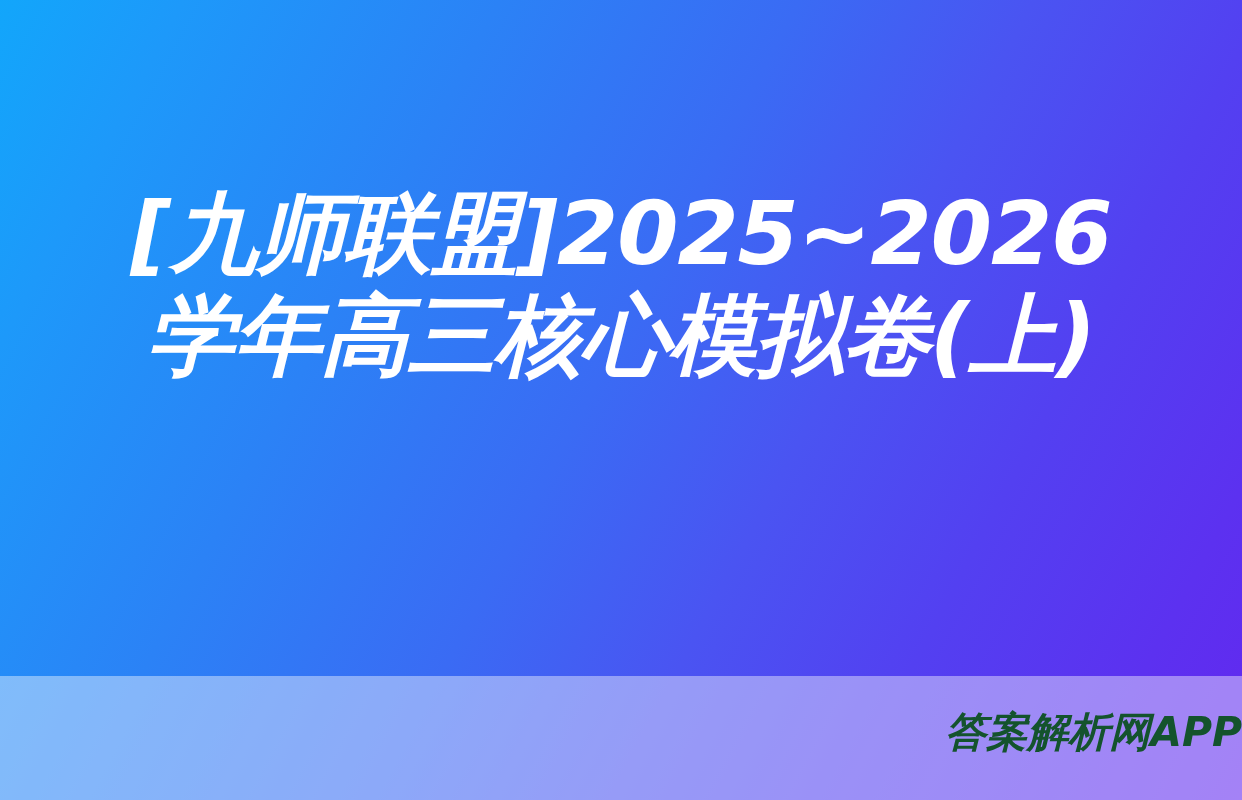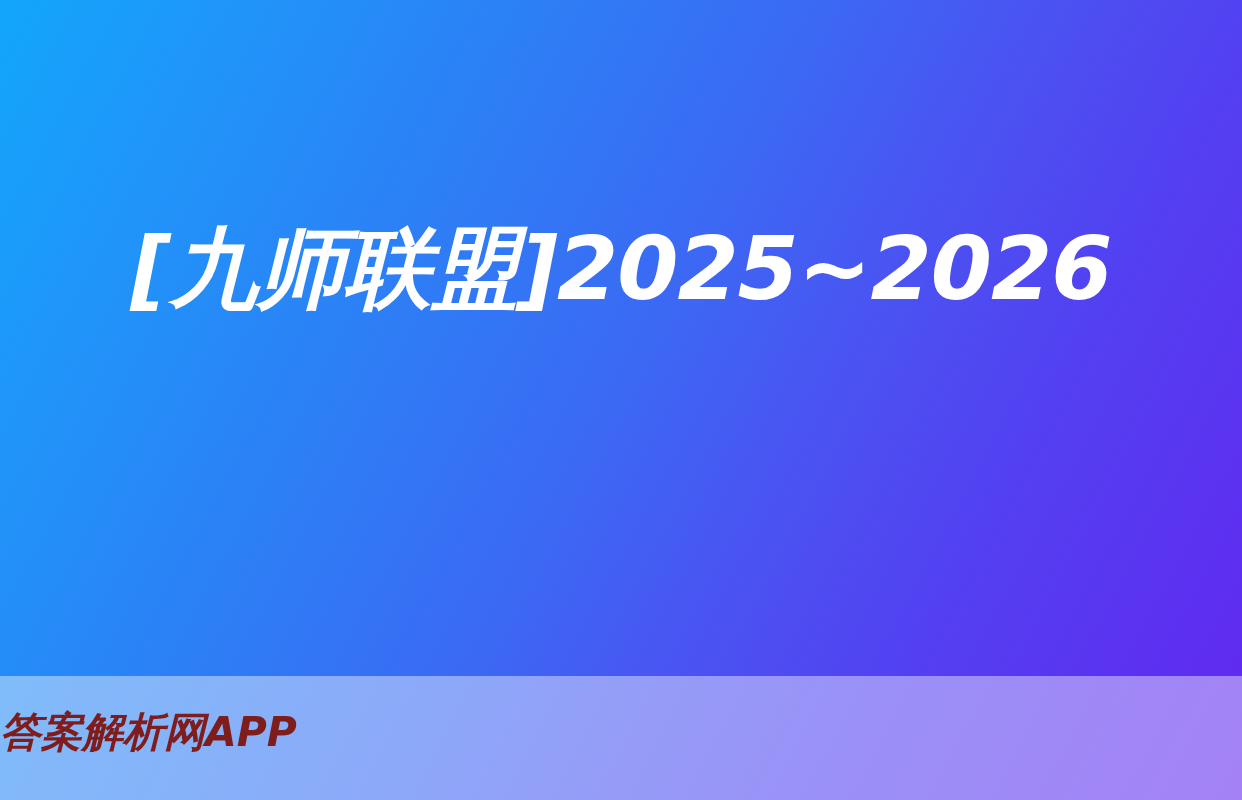--- a/index.html
+++ b/index.html
@@ -51,45 +51,45 @@
   .title-line {
     display: block;
     color: #ffffff;
     font-size: 88px;
     line-height: 102px;
     font-weight: 700;
     font-style: italic;
     letter-spacing: -1px;
     white-space: nowrap;
     text-rendering: optimizeLegibility;
-    margin-top: 35px;
   }
   #footer-text {
     position: absolute;
     left: 0;
     right: 0;
     top: 707px;
-    text-align: left;
-    color: #7f1d1d;
+    text-align: right;
+    color: #14532d;
     font-size: 41px;
     line-height: 50px;
     font-weight: 700;
     font-style: italic;
     letter-spacing: 0px;
     white-space: nowrap;
   }
 </style>
 </head>
 <body>
 
 <div id="poster">
 
   <div id="bg-gradient"></div>
 
   <div id="footer-band"></div>
 
   <div id="title-block">
     <span class="title-line">[九师联盟]2025~2026</span>
+    <span class="title-line">学年高三核心模拟卷(上)</span>
   </div>
 
   <div id="footer-text">答案解析网APP</div>
 
 </div>
 
 </body></html>

